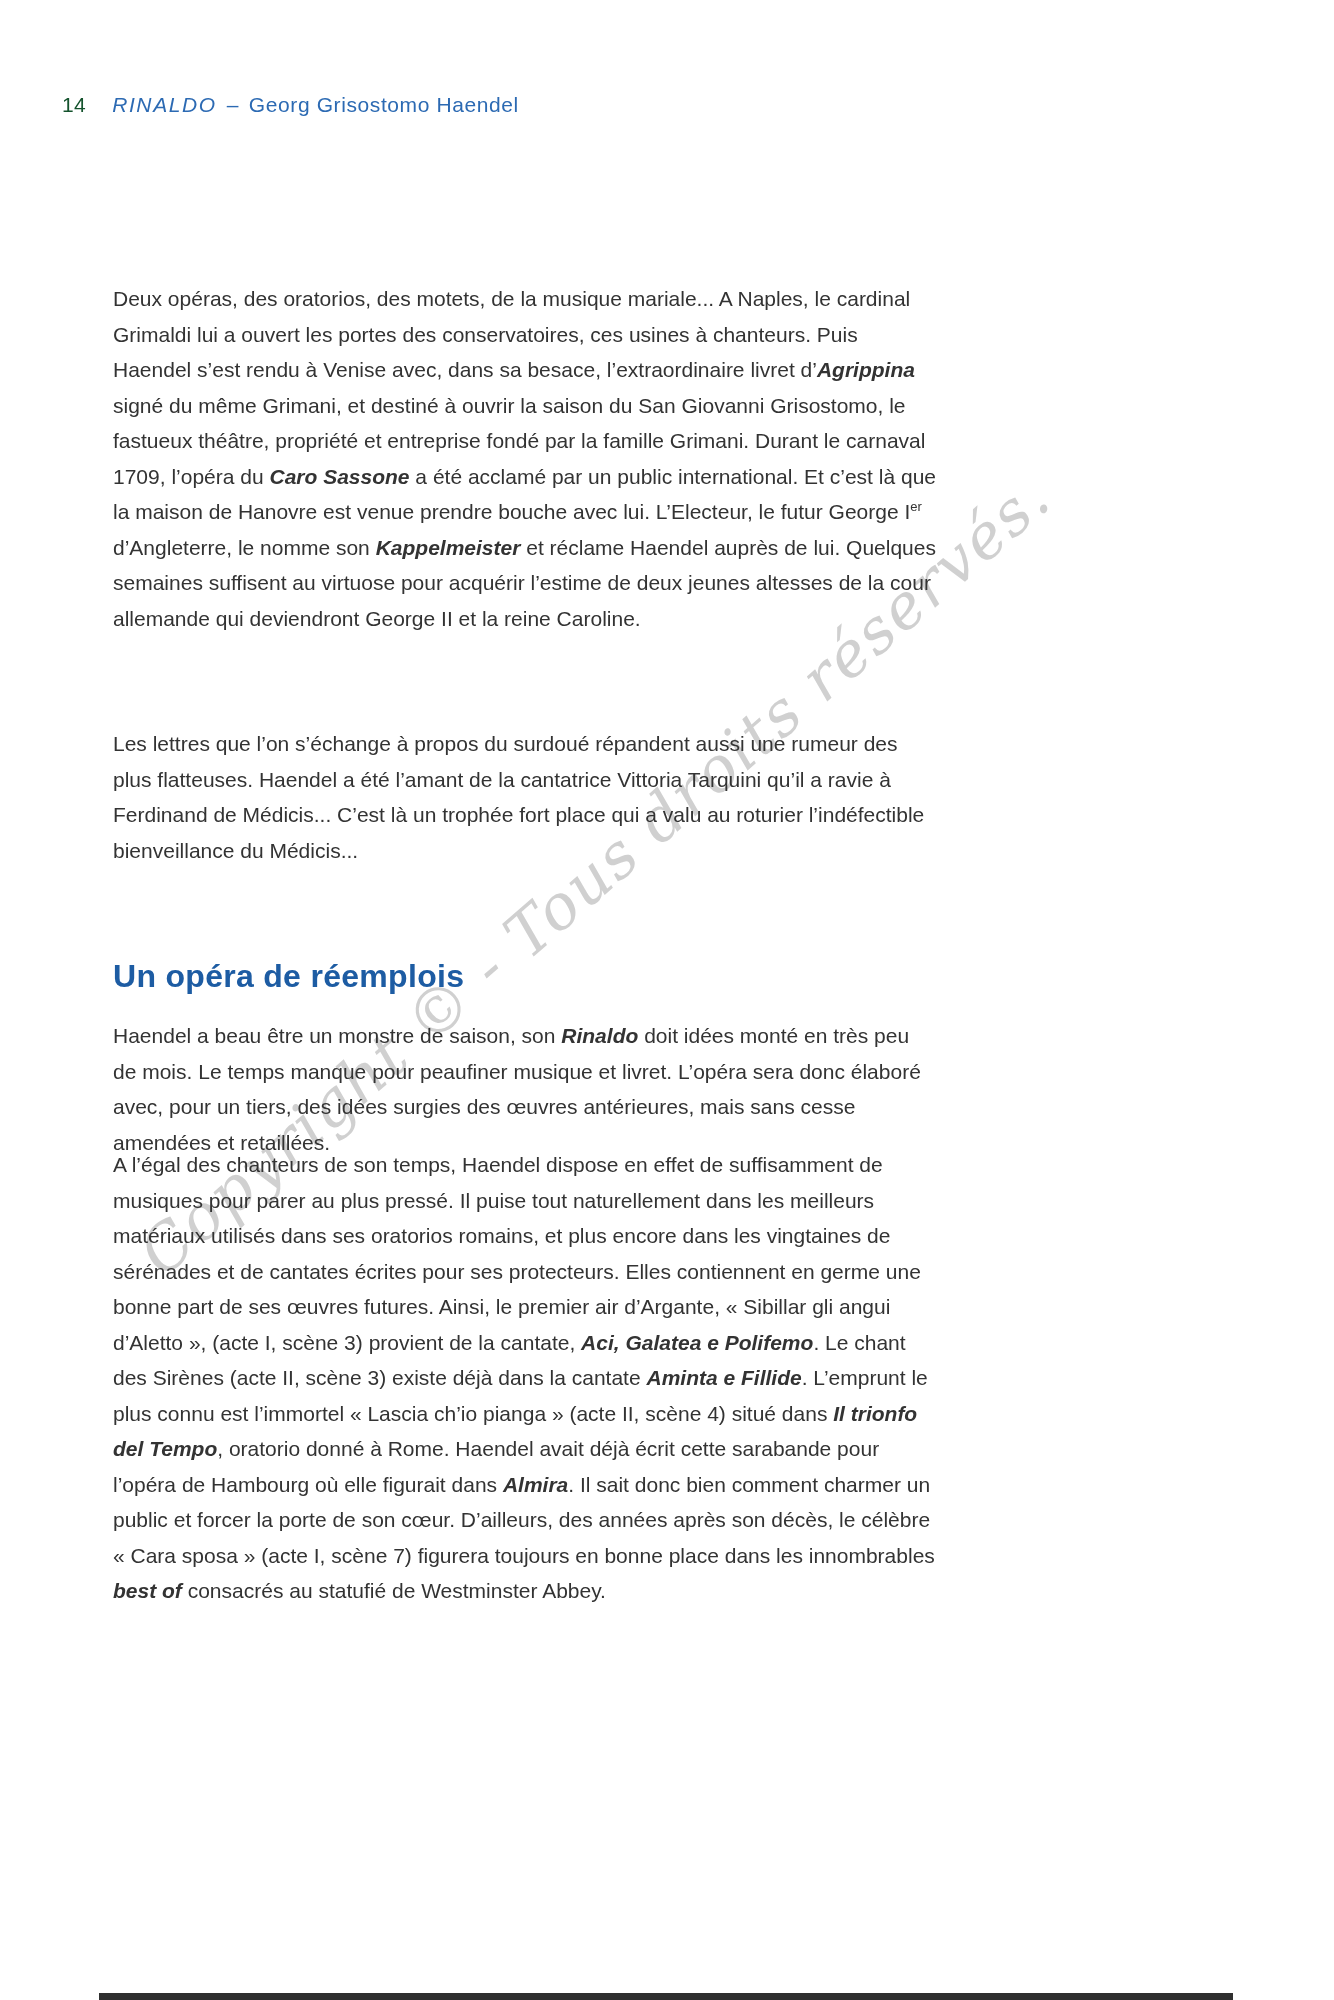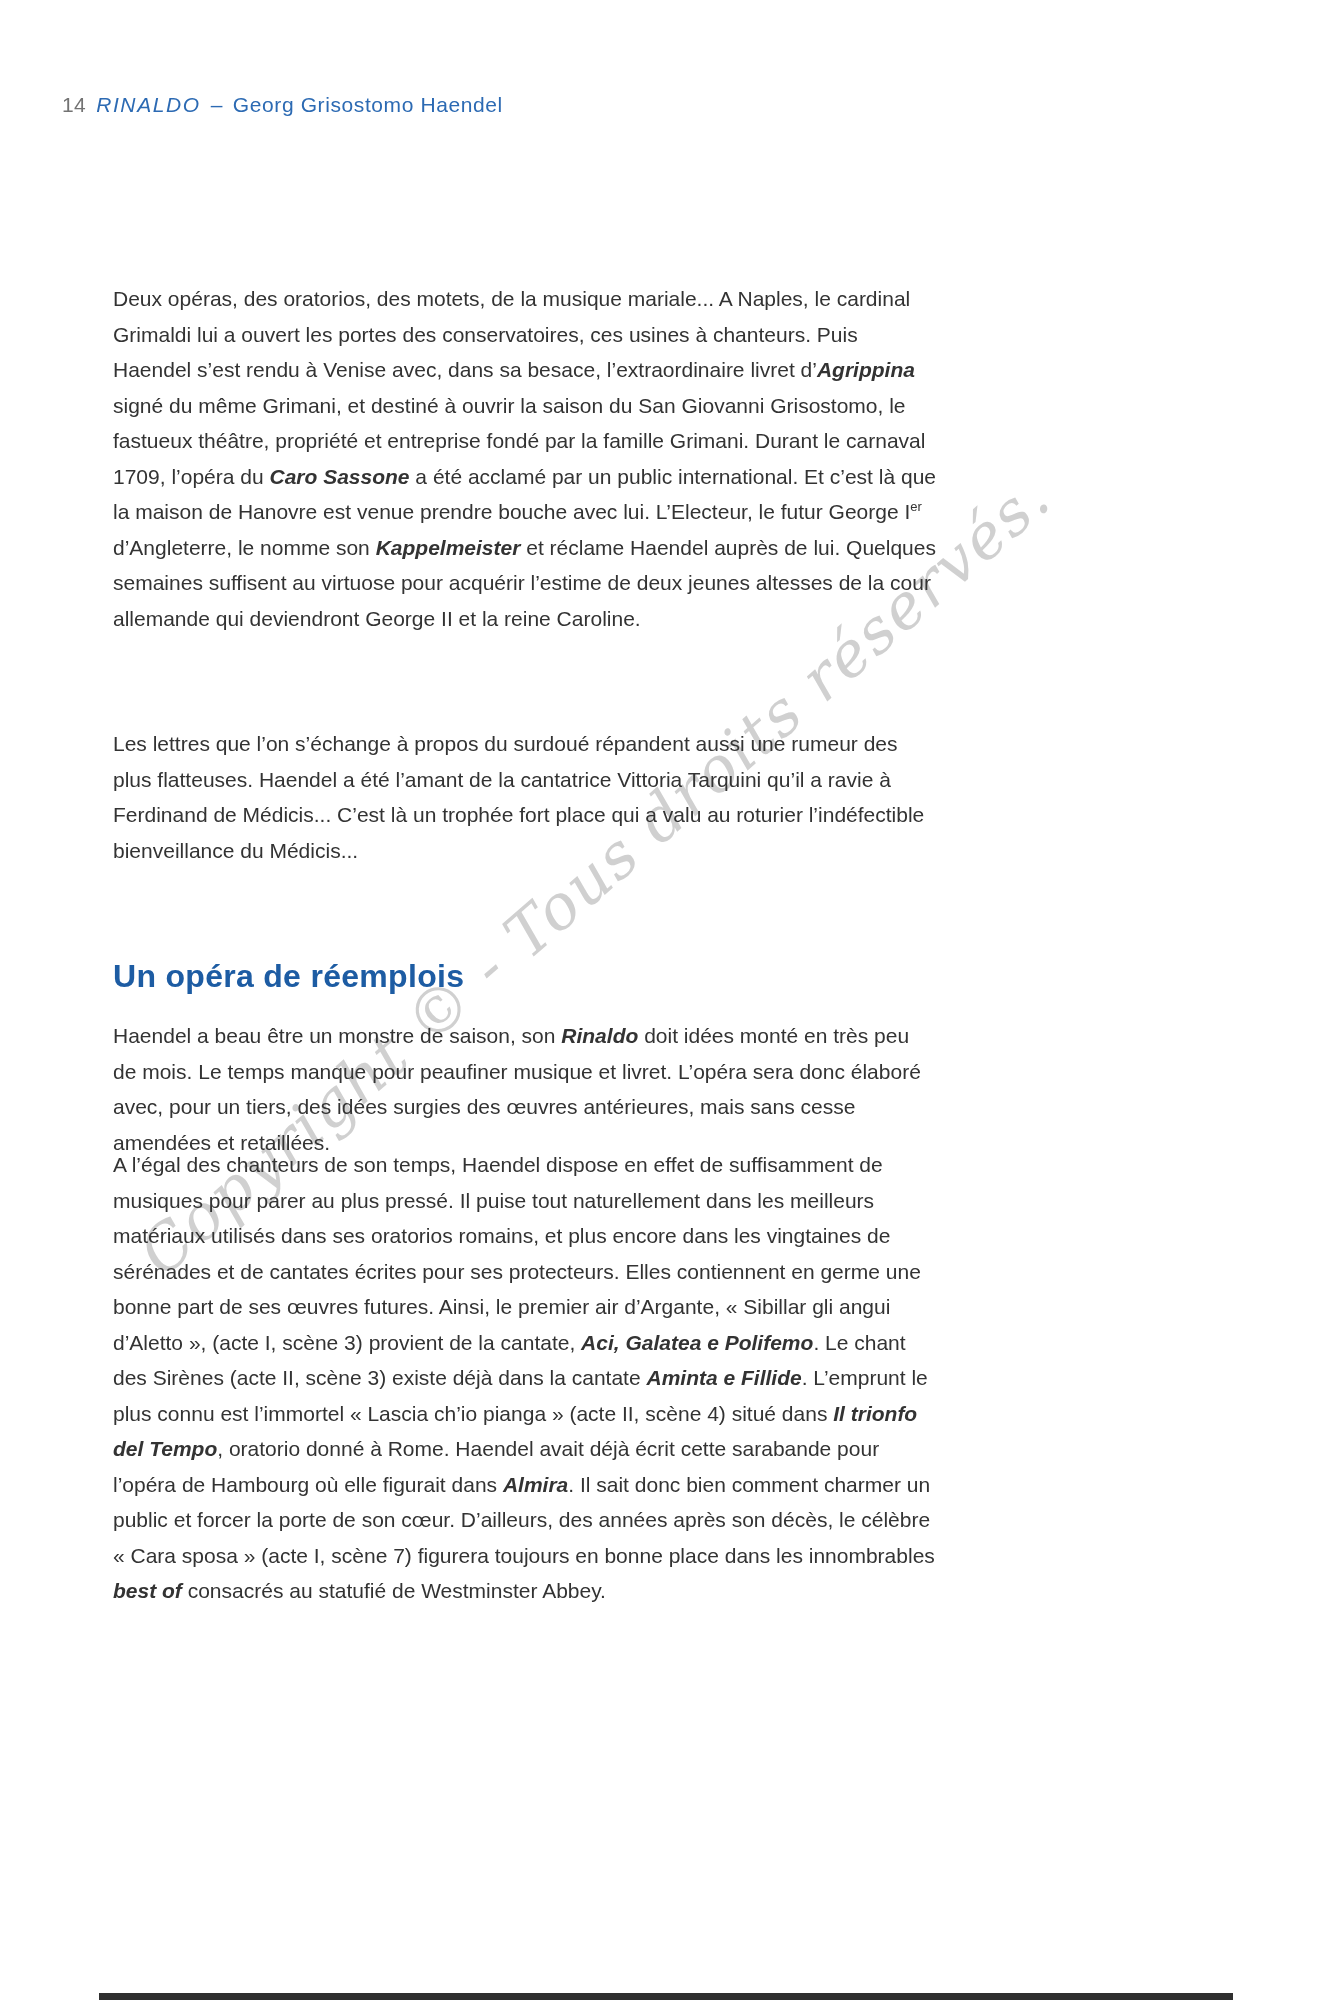--- a/index.html
+++ b/index.html
@@ -12,21 +12,21 @@
     overflow:hidden;
   }
   
   .running-header{
     position:absolute;top:92px;left:62px;
     font-size:21px;line-height:26px;
     letter-spacing:.4px;
     white-space:nowrap;
     z-index:2;
   }
-  .page-number{color:#737373;display:inline-block;margin-right:10px;}
+  .page-number{color:#14532d;display:inline-block;margin-right:26px;}
   .header-title{
     color:var(--header-blue,#2c6ab3);
     font-style:italic;
     letter-spacing:1.6px;
     font-weight:500;
   }
   .header-sep{color:var(--header-blue,#2c6ab3);margin:0 10px;}
   .header-author{color:var(--header-blue,#2c6ab3);font-weight:500;letter-spacing:.6px;}
 
   

